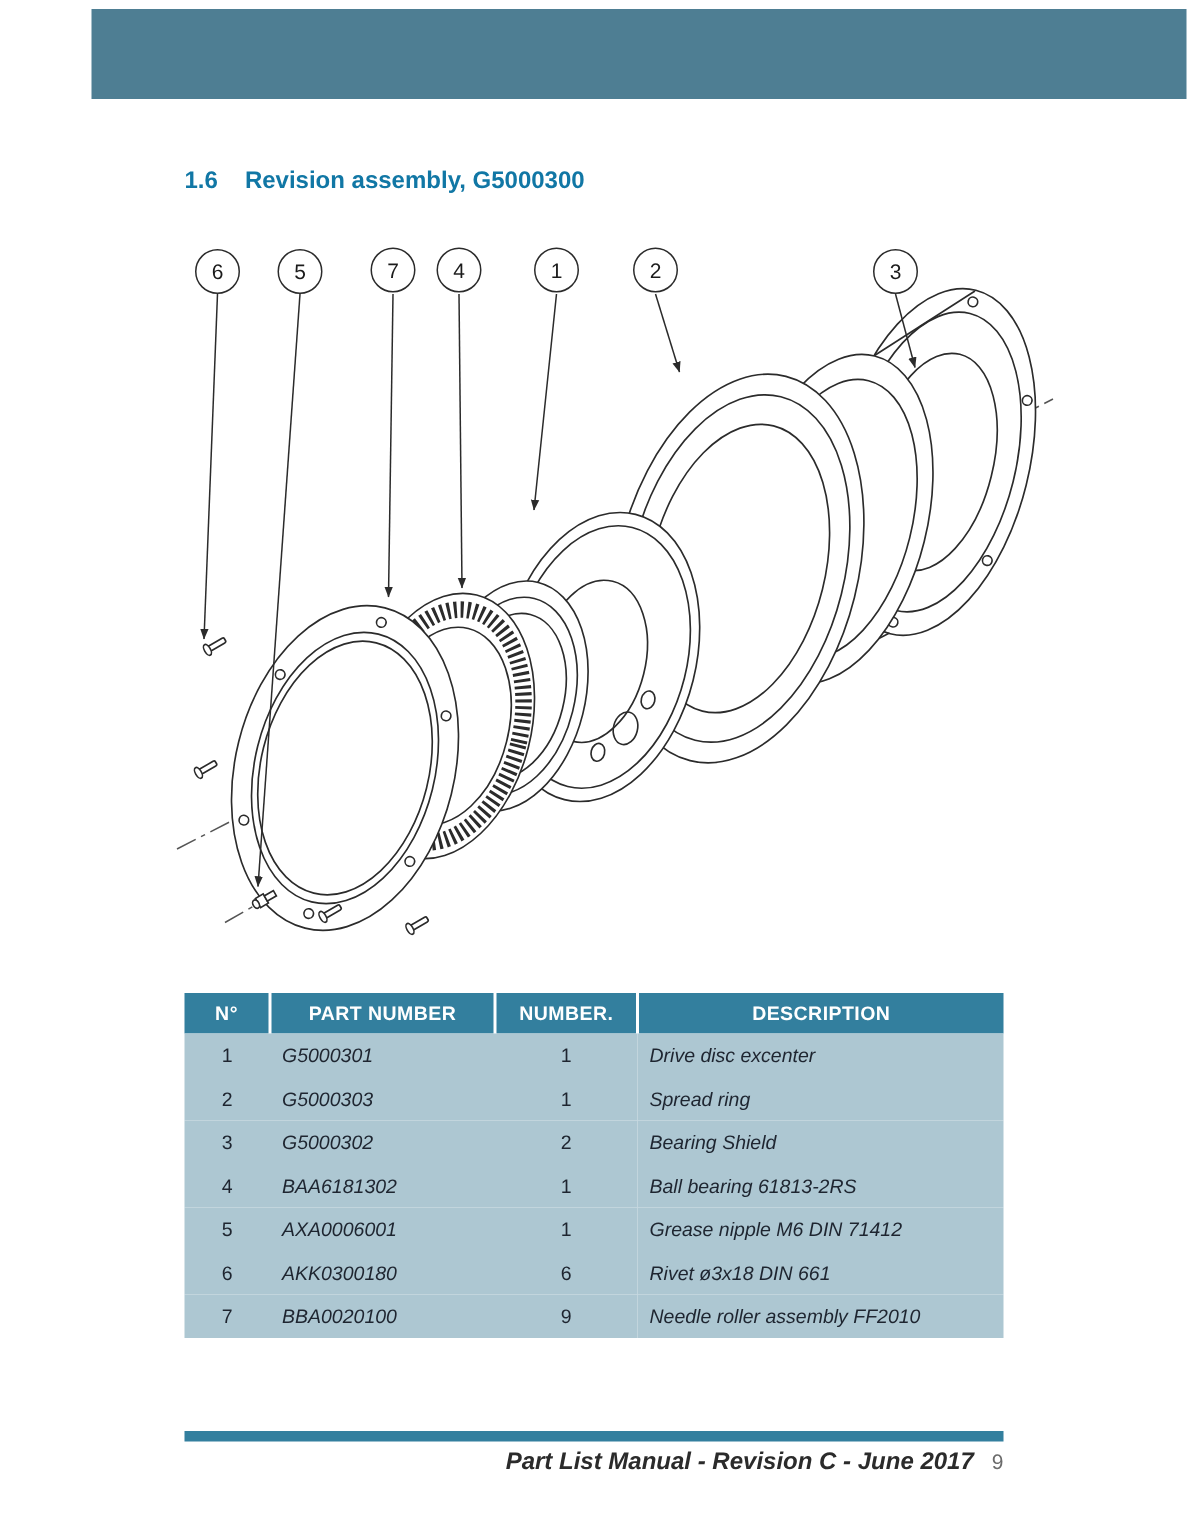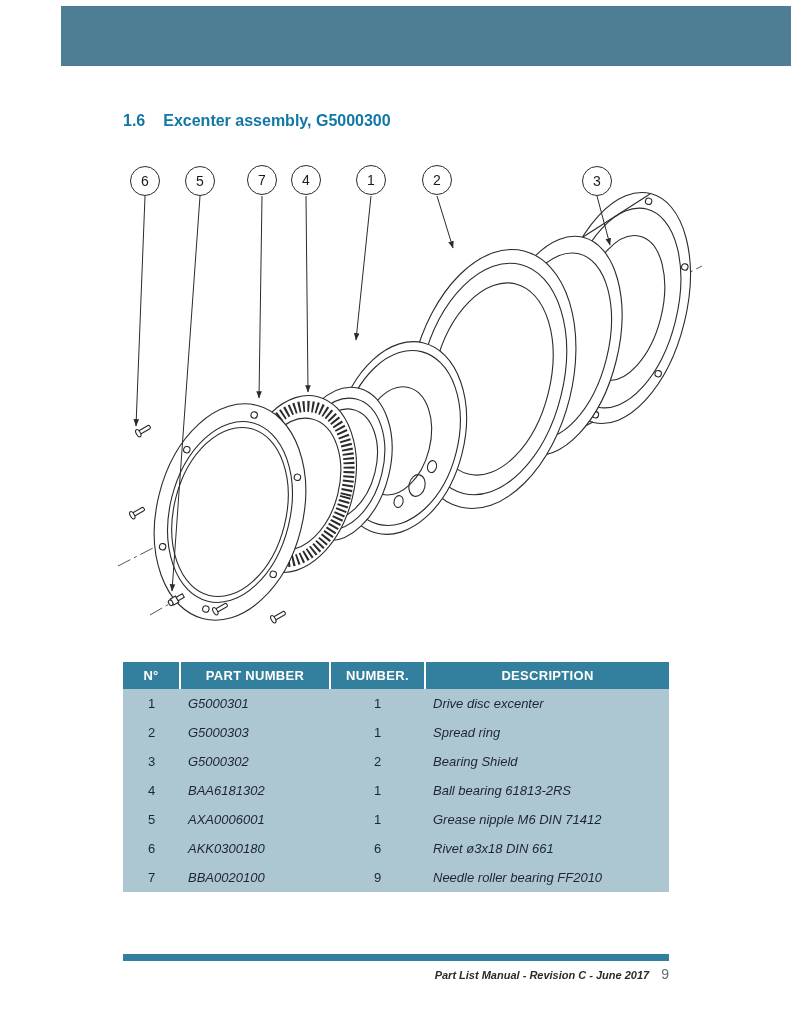--- a/index.html
+++ b/index.html
@@ -48,38 +48,38 @@
   .parts-table td.center { text-align:center; }
   .parts-table td.left { padding-left:8px;font-style:italic; }
   .footer-rule {
     position:absolute; left:123px; top:954px; width:546px; height:7px;
     background:#337f9e;
   }
   .footer-text {
     position:absolute; left:123px; top:966px; width:546px;
     display:flex; justify-content:flex-end; align-items:baseline; gap:12px;
   }
-  .footer-main { font-style:italic; font-weight:bold; font-size:11px; color:#2b2b2b; }
+  .footer-main { font-style:italic; font-weight:bold; font-size:16px; color:#2b2b2b; }
   .footer-page { font-size:14px; color:#6b6b6b; }
 
   
   .part { stroke:#2b2b2b; stroke-width:1.1; fill:#ffffff; }
   .part .hole { fill:none; }
   .ln  { stroke:#2b2b2b; stroke-width:1.1; }
   .cl  { stroke:#555555; stroke-width:1; stroke-dasharray:14 4 3 4; fill:none; }
   .ldr line { stroke:#2b2b2b; stroke-width:1; }
 </style>
 </head>
 <body>
 
 <div class="top-bar"></div>
 
 <h1 class="title">
   <span class="sec-num">1.6</span>
-  <span>Excenter assembly, G5000300</span>
+  <span>Revision assembly, G5000300</span>
 </h1>
 
 <div class="diagram">
   <svg width="791" height="515" viewBox="0 0 791 515">
     <defs>
       <marker id="arw" viewBox="0 0 10 10" refX="8.5" refY="5" markerWidth="8" markerHeight="8" orient="auto">
         <path d="M0,1.5 L9,5 L0,8.5 z" fill="#2b2b2b"></path>
       </marker>
     </defs>
 
@@ -240,21 +240,21 @@
     <tr>
       <td class="center">6</td>
       <td class="left">AKK0300180</td>
       <td class="center">6</td>
       <td class="left">Rivet ø3x18 DIN 661</td>
     </tr>
     <tr>
       <td class="center">7</td>
       <td class="left">BBA0020100</td>
       <td class="center">9</td>
-      <td class="left">Needle roller bearing FF2010</td>
+      <td class="left">Needle roller assembly FF2010</td>
     </tr>
   </tbody>
 </table>
 
 <div class="footer-rule"></div>
 <div class="footer-text">
   <span class="footer-main">Part List Manual - Revision C - June 2017</span>
   <span class="footer-page">9</span>
 </div>
 

